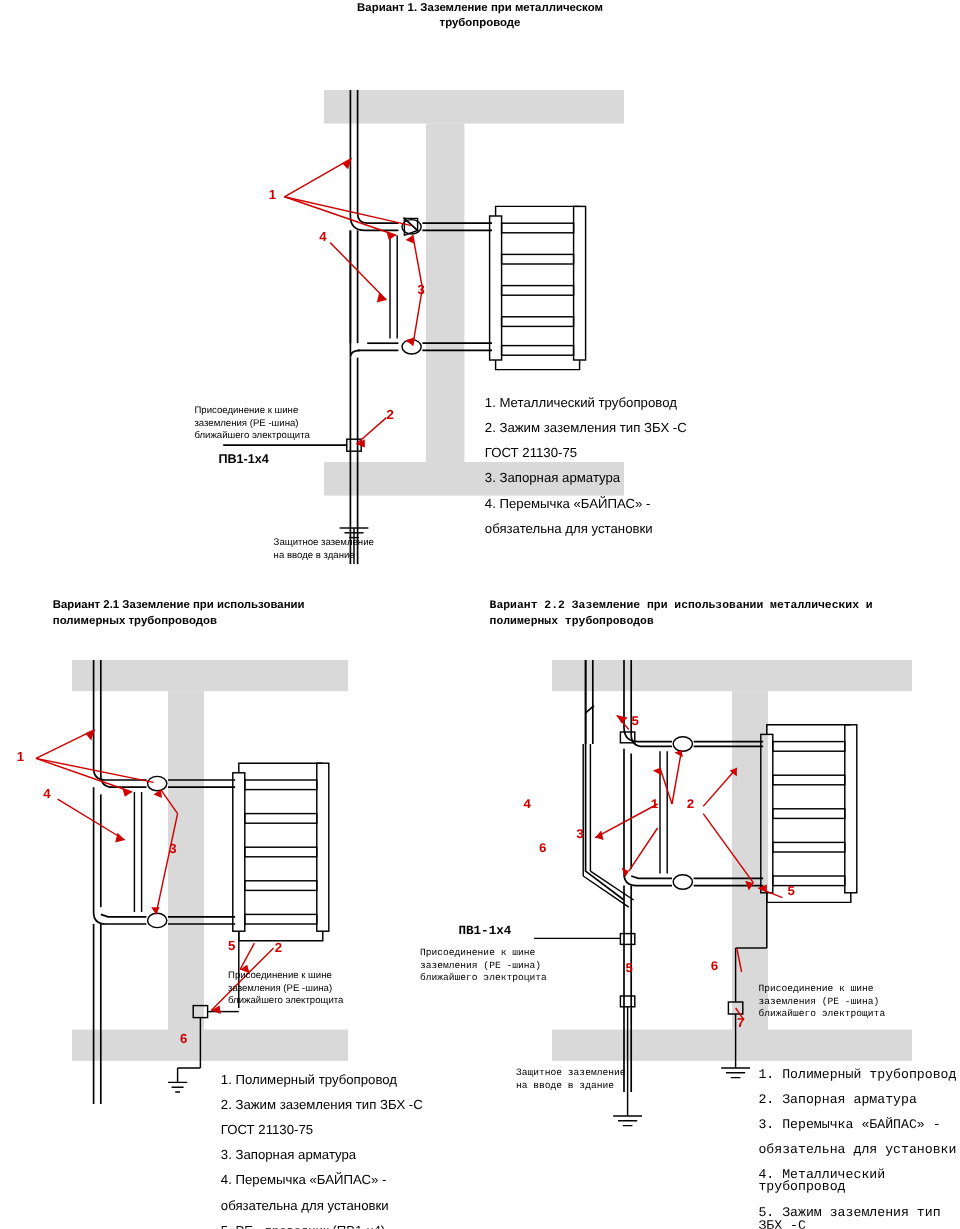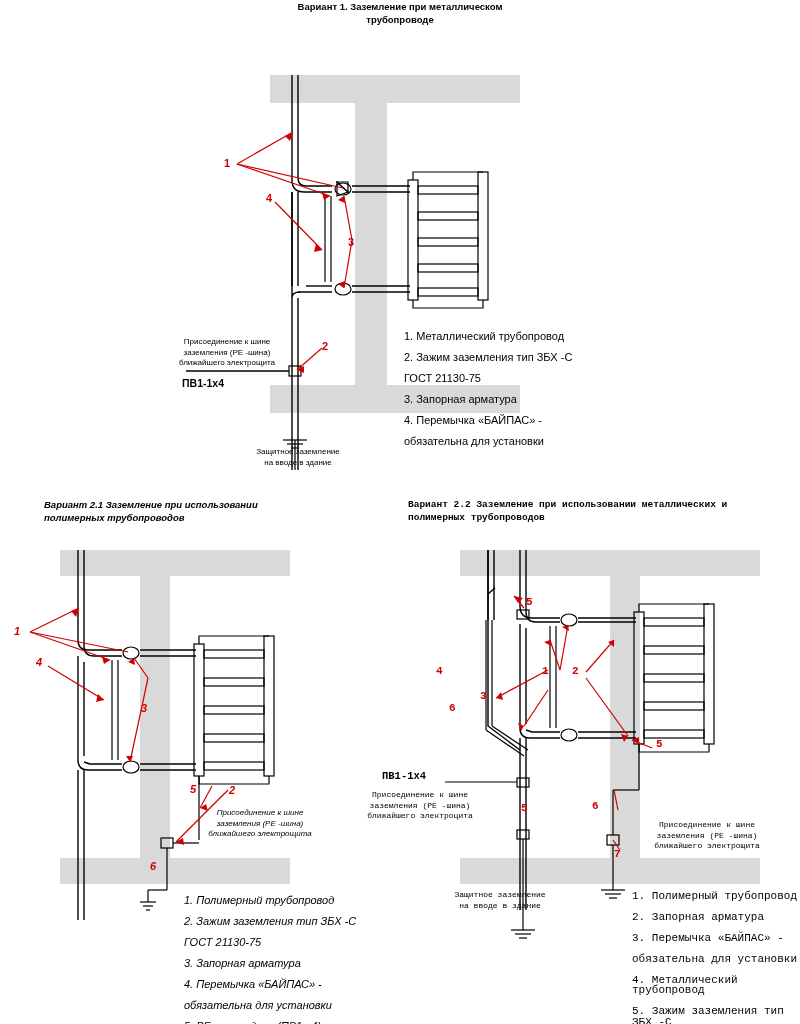--- a/index.html
+++ b/index.html
@@ -32,21 +32,20 @@
   }
   .legend {
     font-size: 11px;
     line-height: 10.5px;
     white-space: pre-line;
   }
   .note {
     font-size: 8px;
     line-height: 10.5px;
     white-space: pre-line;
-    text-align: center;
   }
   .callout {
     font-size: 11px;
     font-weight: bold;
     color: #d00000;
   }
   .cable-label {
     font-size: 10.5px;
     font-weight: bold;
   }
@@ -168,21 +167,21 @@
     <div class="legend" style="position:absolute; left:404px; top:320px; width:210px;">
       <div>1. Металлический трубопровод</div>
       <div>2. Зажим заземления тип ЗБХ -С</div>
       <div>    ГОСТ 21130-75</div>
       <div>3. Запорная арматура</div>
       <div>4. Перемычка «БАЙПАС» -</div>
       <div>обязательна для установки</div>
     </div>
   </div>
 
-  <div class="panel" style="left:0; top:490px; width:400px; height:534px;font-style:italic;">
+  <div class="panel" style="left:0; top:490px; width:400px; height:534px;">
 
     <div class="title" style="position:absolute; left:44px; top:8px; width:330px;">Вариант 2.1 Заземление при использовании
 полимерных трубопроводов</div>
 
     <svg width="400" height="534" style="position:absolute; left:0; top:0;">
       <rect class="wall" x="60" y="60" width="230" height="26"></rect>
       <rect class="wall" x="140" y="86" width="30" height="300"></rect>
       <rect class="wall" x="60" y="368" width="230" height="26"></rect>
 
       <g class="pipe-line" stroke-width="1.4">

